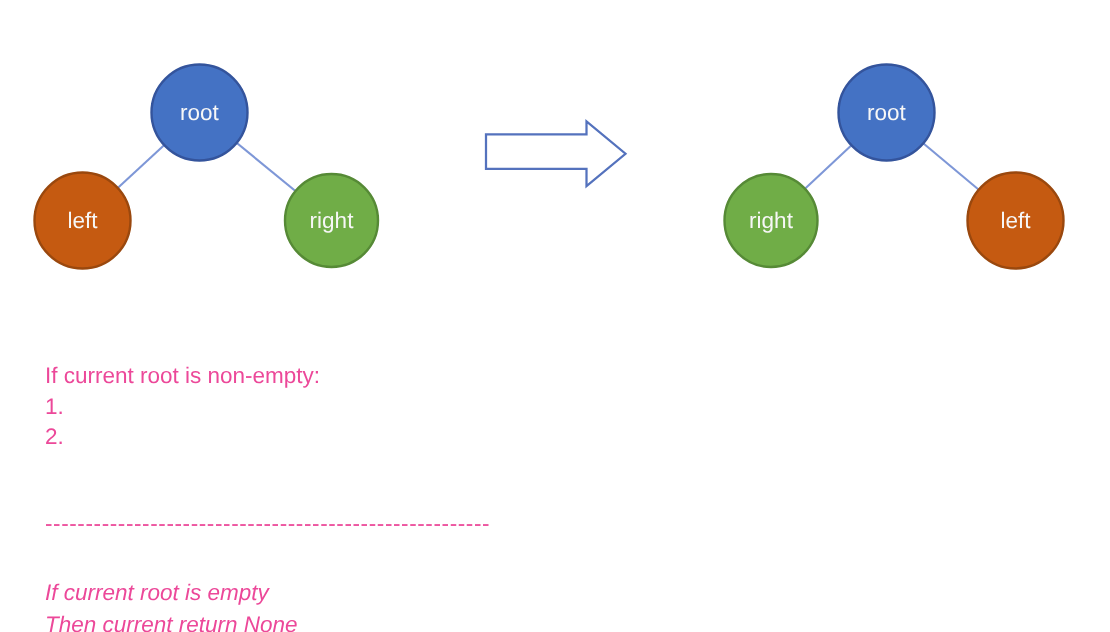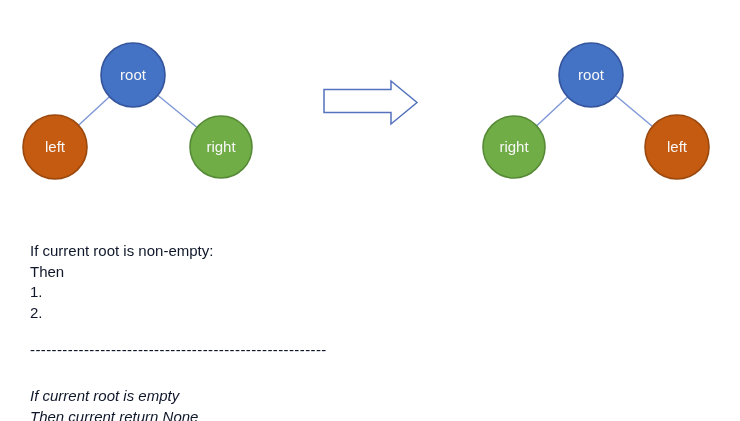--- a/index.html
+++ b/index.html
@@ -26,21 +26,21 @@
   }
   .block-arrow {
     fill: #ffffff;
     stroke: #5472bd;
     stroke-width: 1.5;
     stroke-linejoin: miter;
   }
   .notes {
     position: absolute;
     left: 30px;
-    color: #0f172a;
+    color: #ec4899;
     font-size: 15px;
     line-height: 20.5px;
     white-space: nowrap;
   }
   .notes-block-1 { top: 221px; }
   .notes-sep     { top: 320px; letter-spacing: 0.4px; }
   .notes-block-2 { top: 366px; font-style: italic; }
   .step { display: flex; }
   .step-num { flex: 0 0 27px; width: 27px; }
 </style>
@@ -73,21 +73,20 @@
 
     <circle class="node stroke-green" cx="514" cy="127" r="31" fill="#70ad47"></circle>
     <text class="node-label" x="514" y="132">right</text>
 
     <circle class="node stroke-orange" cx="677" cy="127" r="32" fill="#c55a11"></circle>
     <text class="node-label" x="677" y="132">left</text>
   </svg>
 
   <div class="notes notes-block-1">
     <div>If current root is non-empty:</div>
-    <div>Then</div>
     <div class="step">
       <span class="step-num">1.</span>
     </div>
     <div class="step">
       <span class="step-num">2.</span>
     </div>
   </div>
 
   <div class="notes notes-sep">-------------------------------------------------------</div>
 

